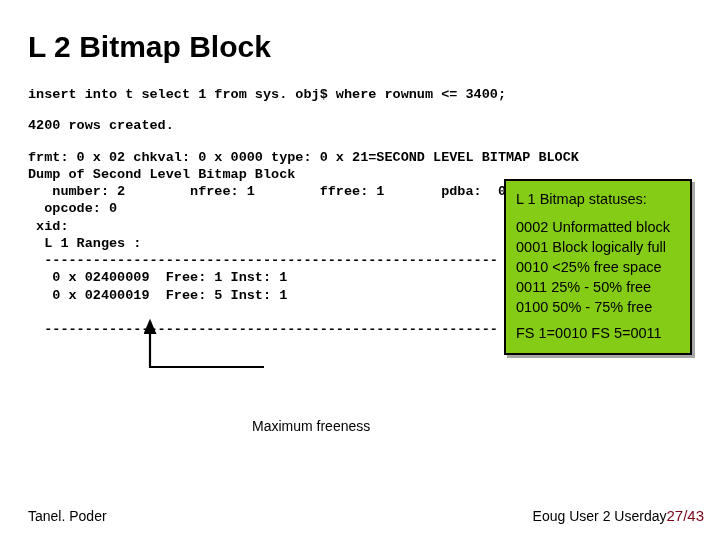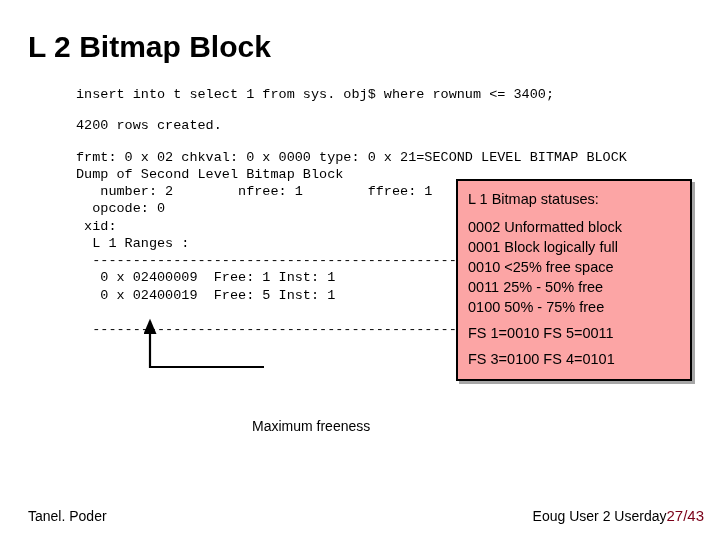--- a/index.html
+++ b/index.html
@@ -10,36 +10,35 @@
     padding: 30px 28px 12px 28px;
     position: relative;
   }
   .title {
     font-size: 30px;
     font-weight: bold;
     margin-bottom: 22px;
   }
   .code {
     font-family: "Courier New", monospace;
-    font-weight: normal;
+    font-weight: bold;
     font-size: 13.5px;
     line-height: 1.28;
     white-space: pre;
     color: #000;
-    margin-left: 48px;
   }
   .block1 { margin-bottom: 14px; }
   .block2 { margin-bottom: 14px; }
   .dump-area { position: relative; }
   .status-box {
     position: absolute;
     right: 0px;
     top: 30px;
-    width: 236px;
-    background: #fca5a5;
+    width: 188px;
+    background: #84cc16;
     border: 2px solid #000;
     color: #000;
     font-family: Arial, Helvetica, sans-serif;
     font-size: 14.5px;
     line-height: 1.38;
     padding: 8px 10px 10px 10px;
     box-shadow: 3px 3px 0 rgba(0,0,0,0.35);
   }
   .status-box .hdr { margin-bottom: 8px; }
   .status-box .fs { margin-top: 6px; }
@@ -94,21 +93,20 @@
   --------------------------------------------------------</div>
 
   <div class="status-box">
     <div class="hdr">L 1 Bitmap statuses:</div>
     <div>0002 Unformatted block</div>
     <div>0001 Block logically full</div>
     <div>0010 &lt;25% free space</div>
     <div>0011 25% - 50% free</div>
     <div>0100 50% - 75% free</div>
     <div class="fs">FS 1=0010   FS 5=0011</div>
-    <div class="fs">FS 3=0100   FS 4=0101</div>
   </div>
 
   <svg class="arrow" viewBox="0 0 124 54">
     <defs>
       <marker id="ah" markerWidth="8" markerHeight="8" refX="6" refY="3" orient="auto">
         <path d="M0,0 L7,3 L0,6 Z" fill="#000"></path>
       </marker>
     </defs>
     <path d="M120,52 L6,52 L6,6" stroke="#000" stroke-width="2.2" fill="none" marker-end="url(#ah)"></path>
   </svg>

